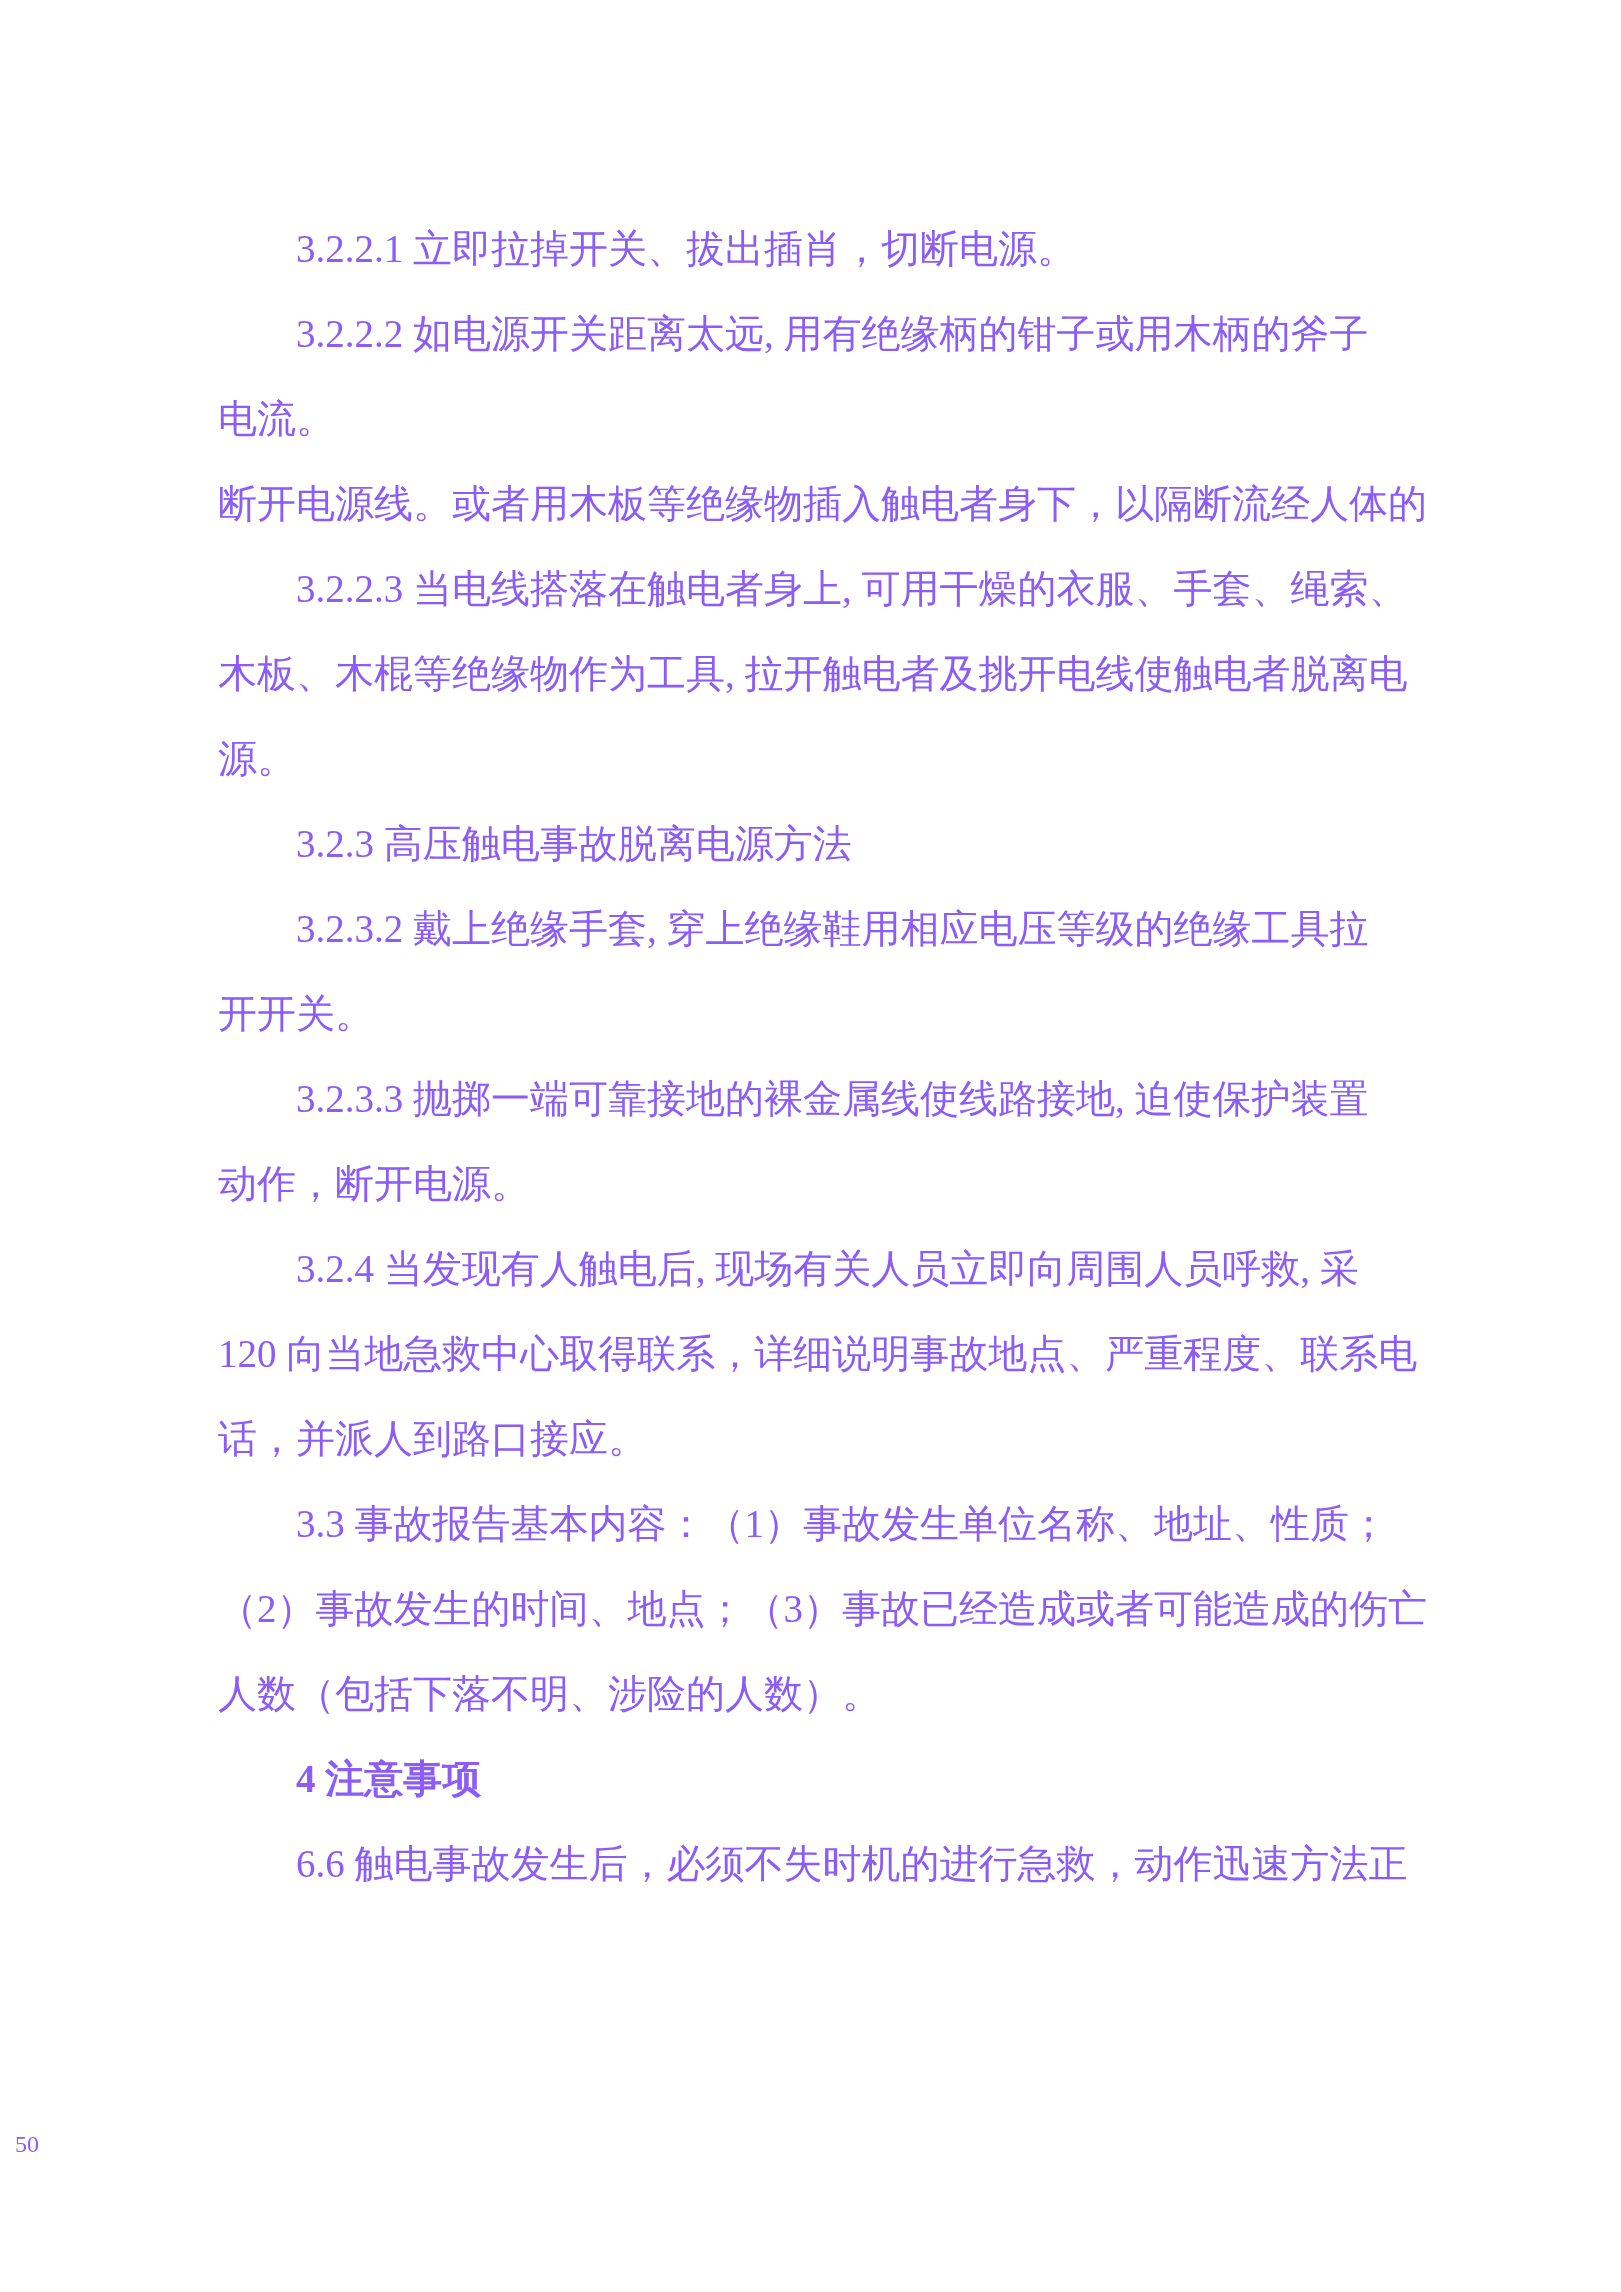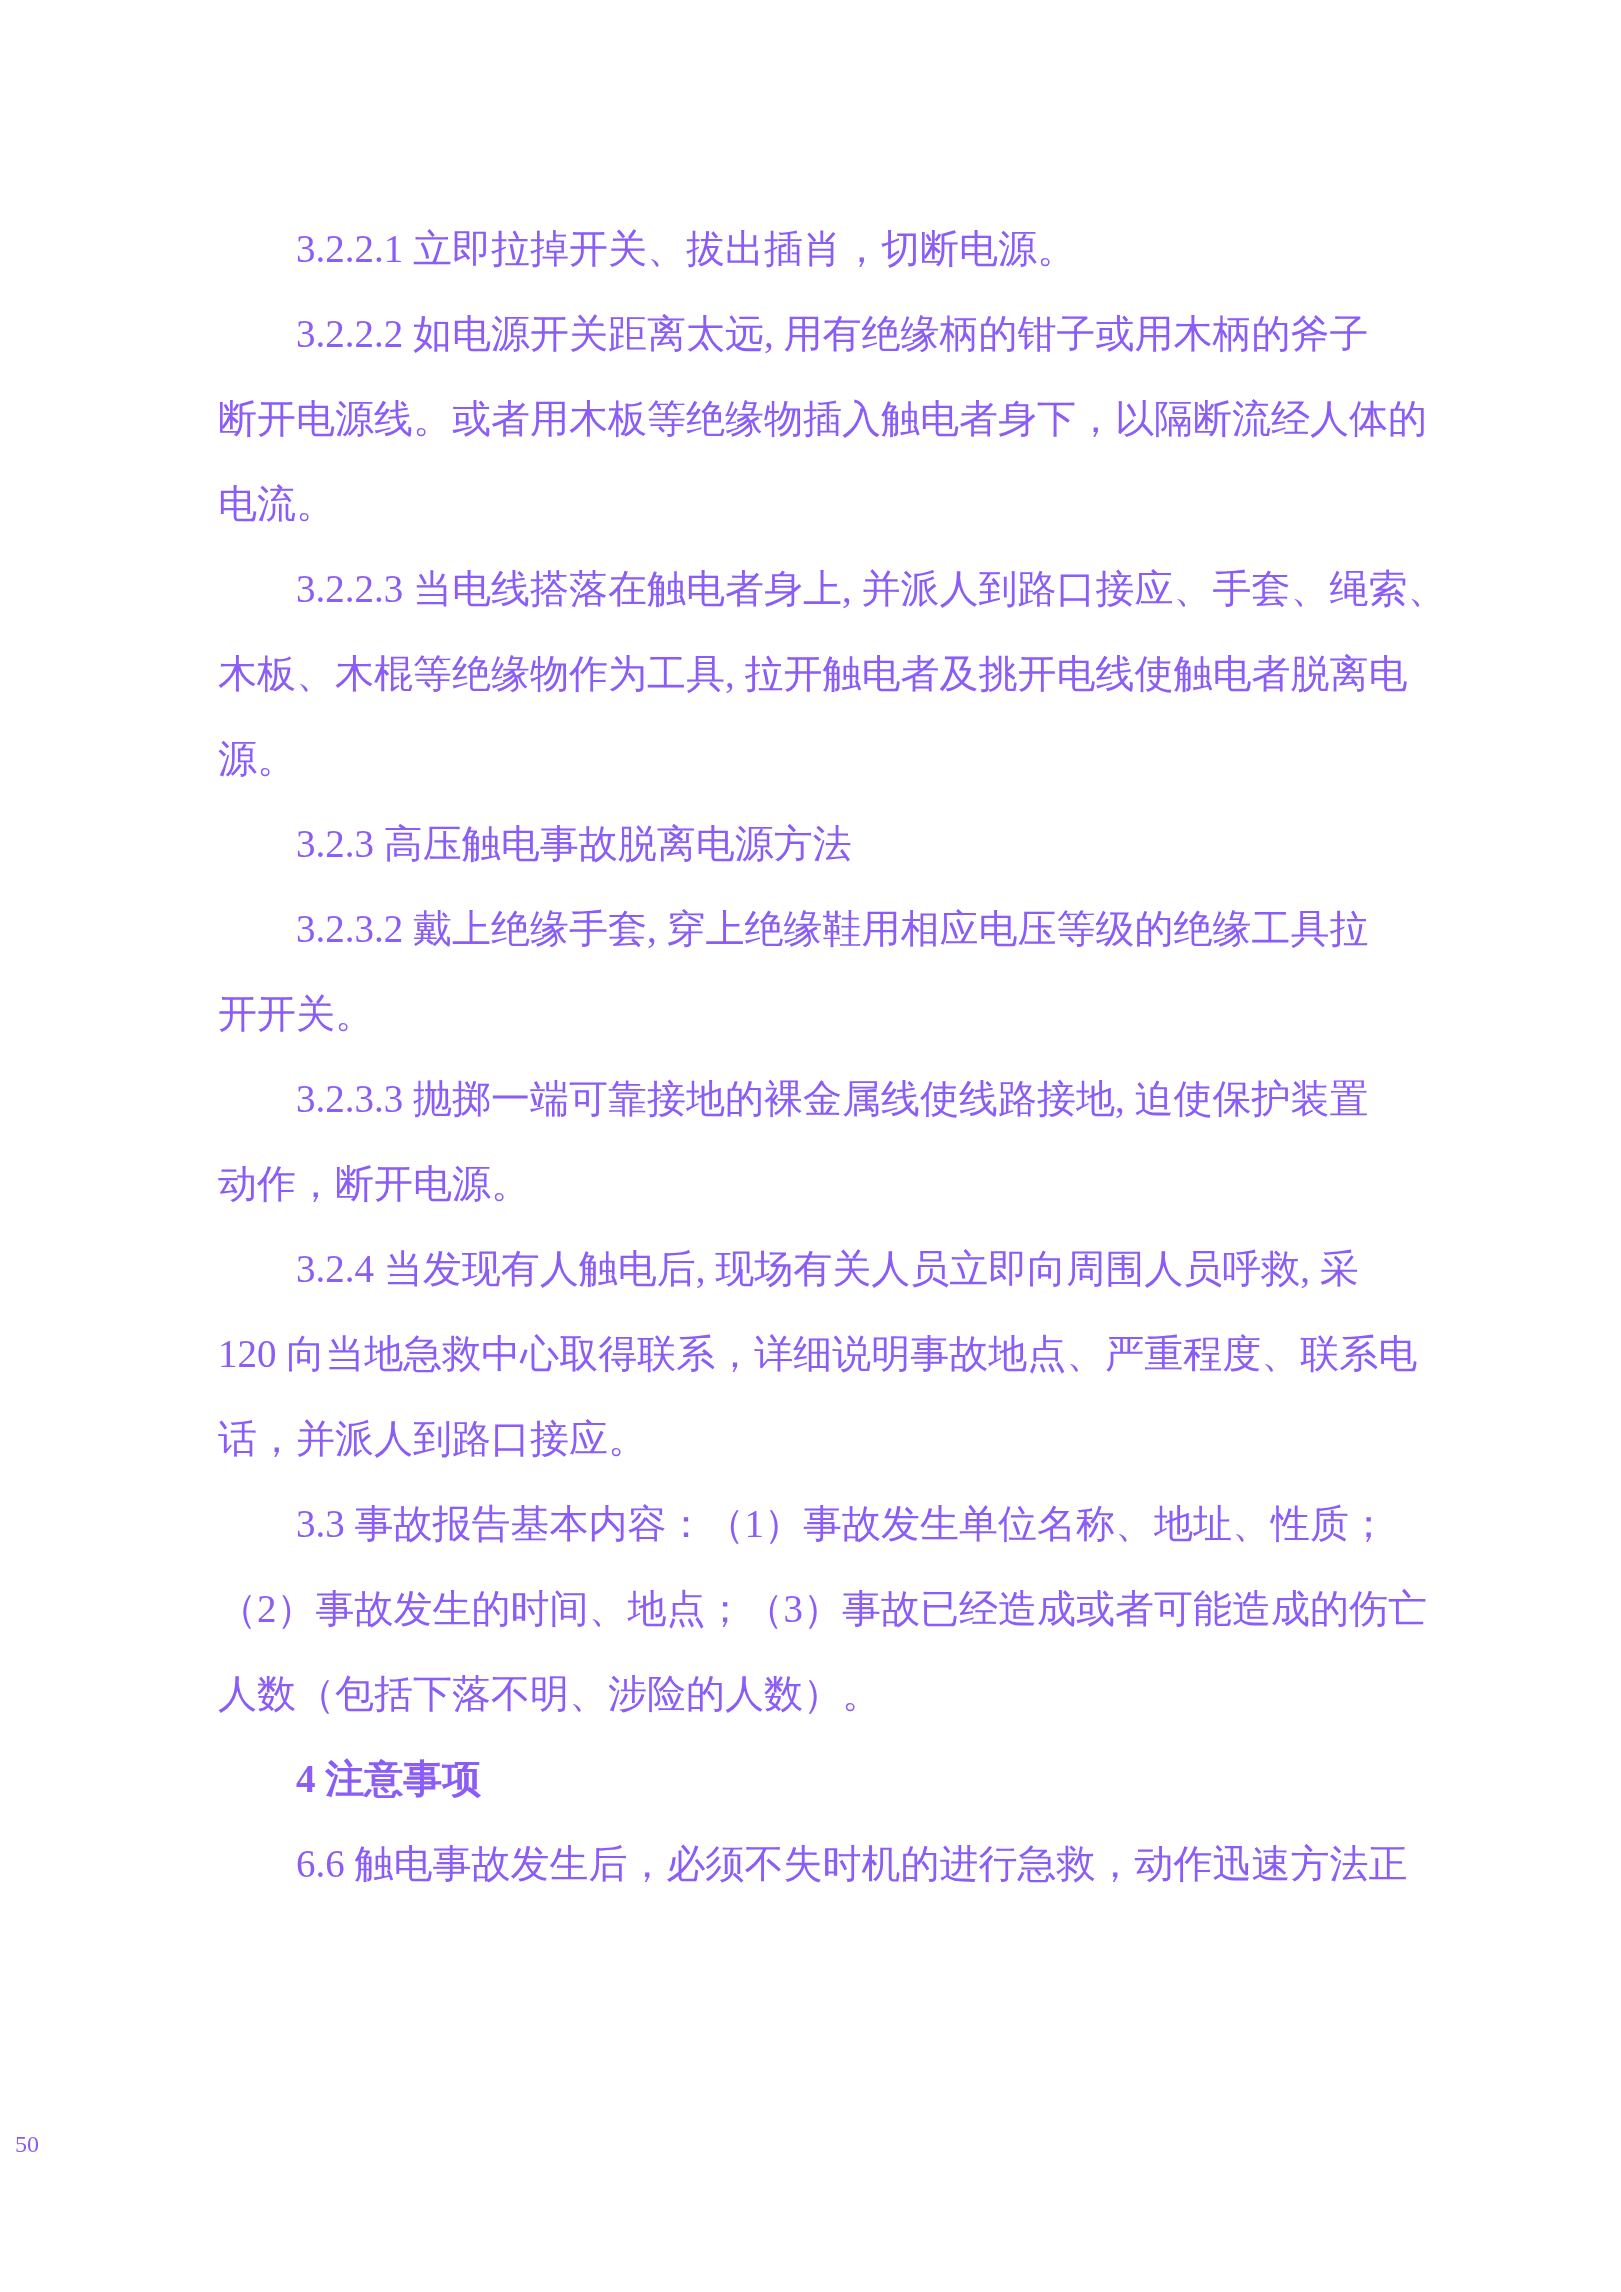--- a/index.html
+++ b/index.html
@@ -50,25 +50,25 @@
 <body>
 
 <div class="page">
 
   <div class="text-block">
 
       <div class="line indent">3.2.2.1 立即拉掉开关、拔出插肖，切断电源。</div>
 
       <div class="line indent">3.2.2.2 如电源开关距离太远, 用有绝缘柄的钳子或用木柄的斧子</div>
 
+      <div class="line">电流。</div>
+
       <div class="line">断开电源线。或者用木板等绝缘物插入触电者身下，以隔断流经人体的</div>
 
-      <div class="line">电流。</div>
-
-      <div class="line indent">3.2.2.3 当电线搭落在触电者身上, 并派人到路口接应、手套、绳索、</div>
+      <div class="line indent">3.2.2.3 当电线搭落在触电者身上, 可用干燥的衣服、手套、绳索、</div>
 
       <div class="line">木板、木棍等绝缘物作为工具, 拉开触电者及挑开电线使触电者脱离电</div>
 
       <div class="line">源。</div>
 
       <div class="line indent">3.2.3 高压触电事故脱离电源方法</div>
 
 
       <div class="line indent">3.2.3.2 戴上绝缘手套, 穿上绝缘鞋用相应电压等级的绝缘工具拉</div>
 

